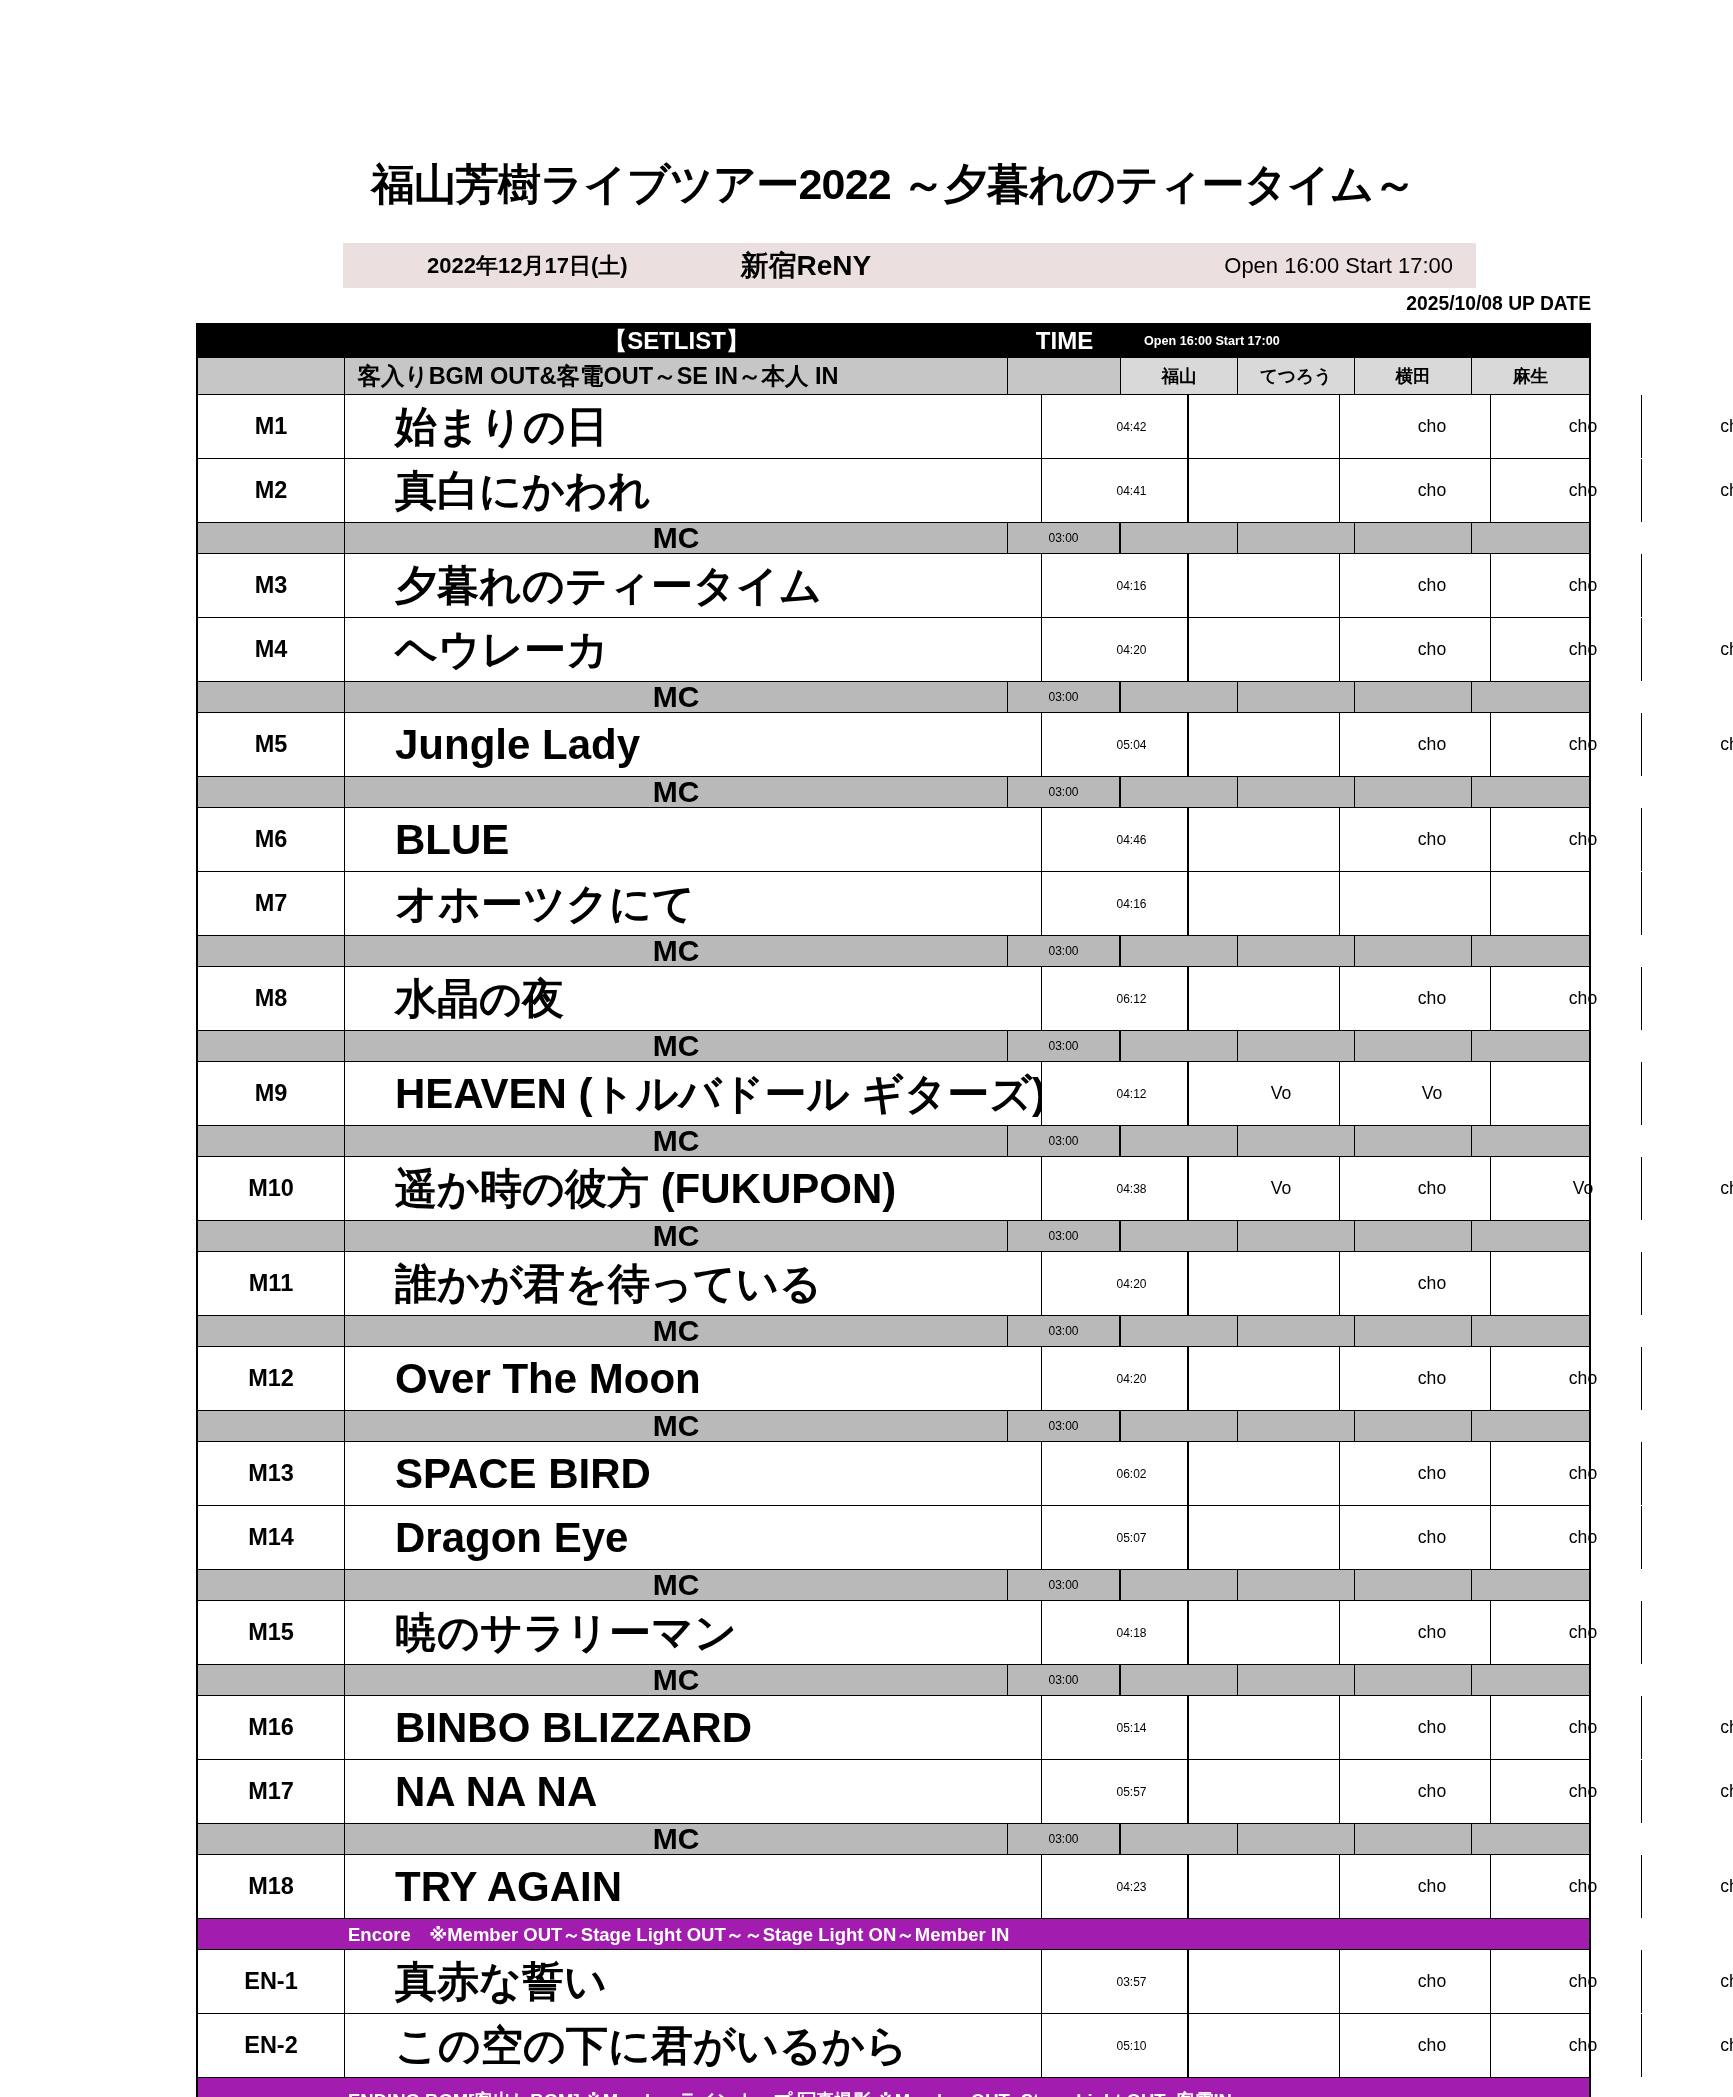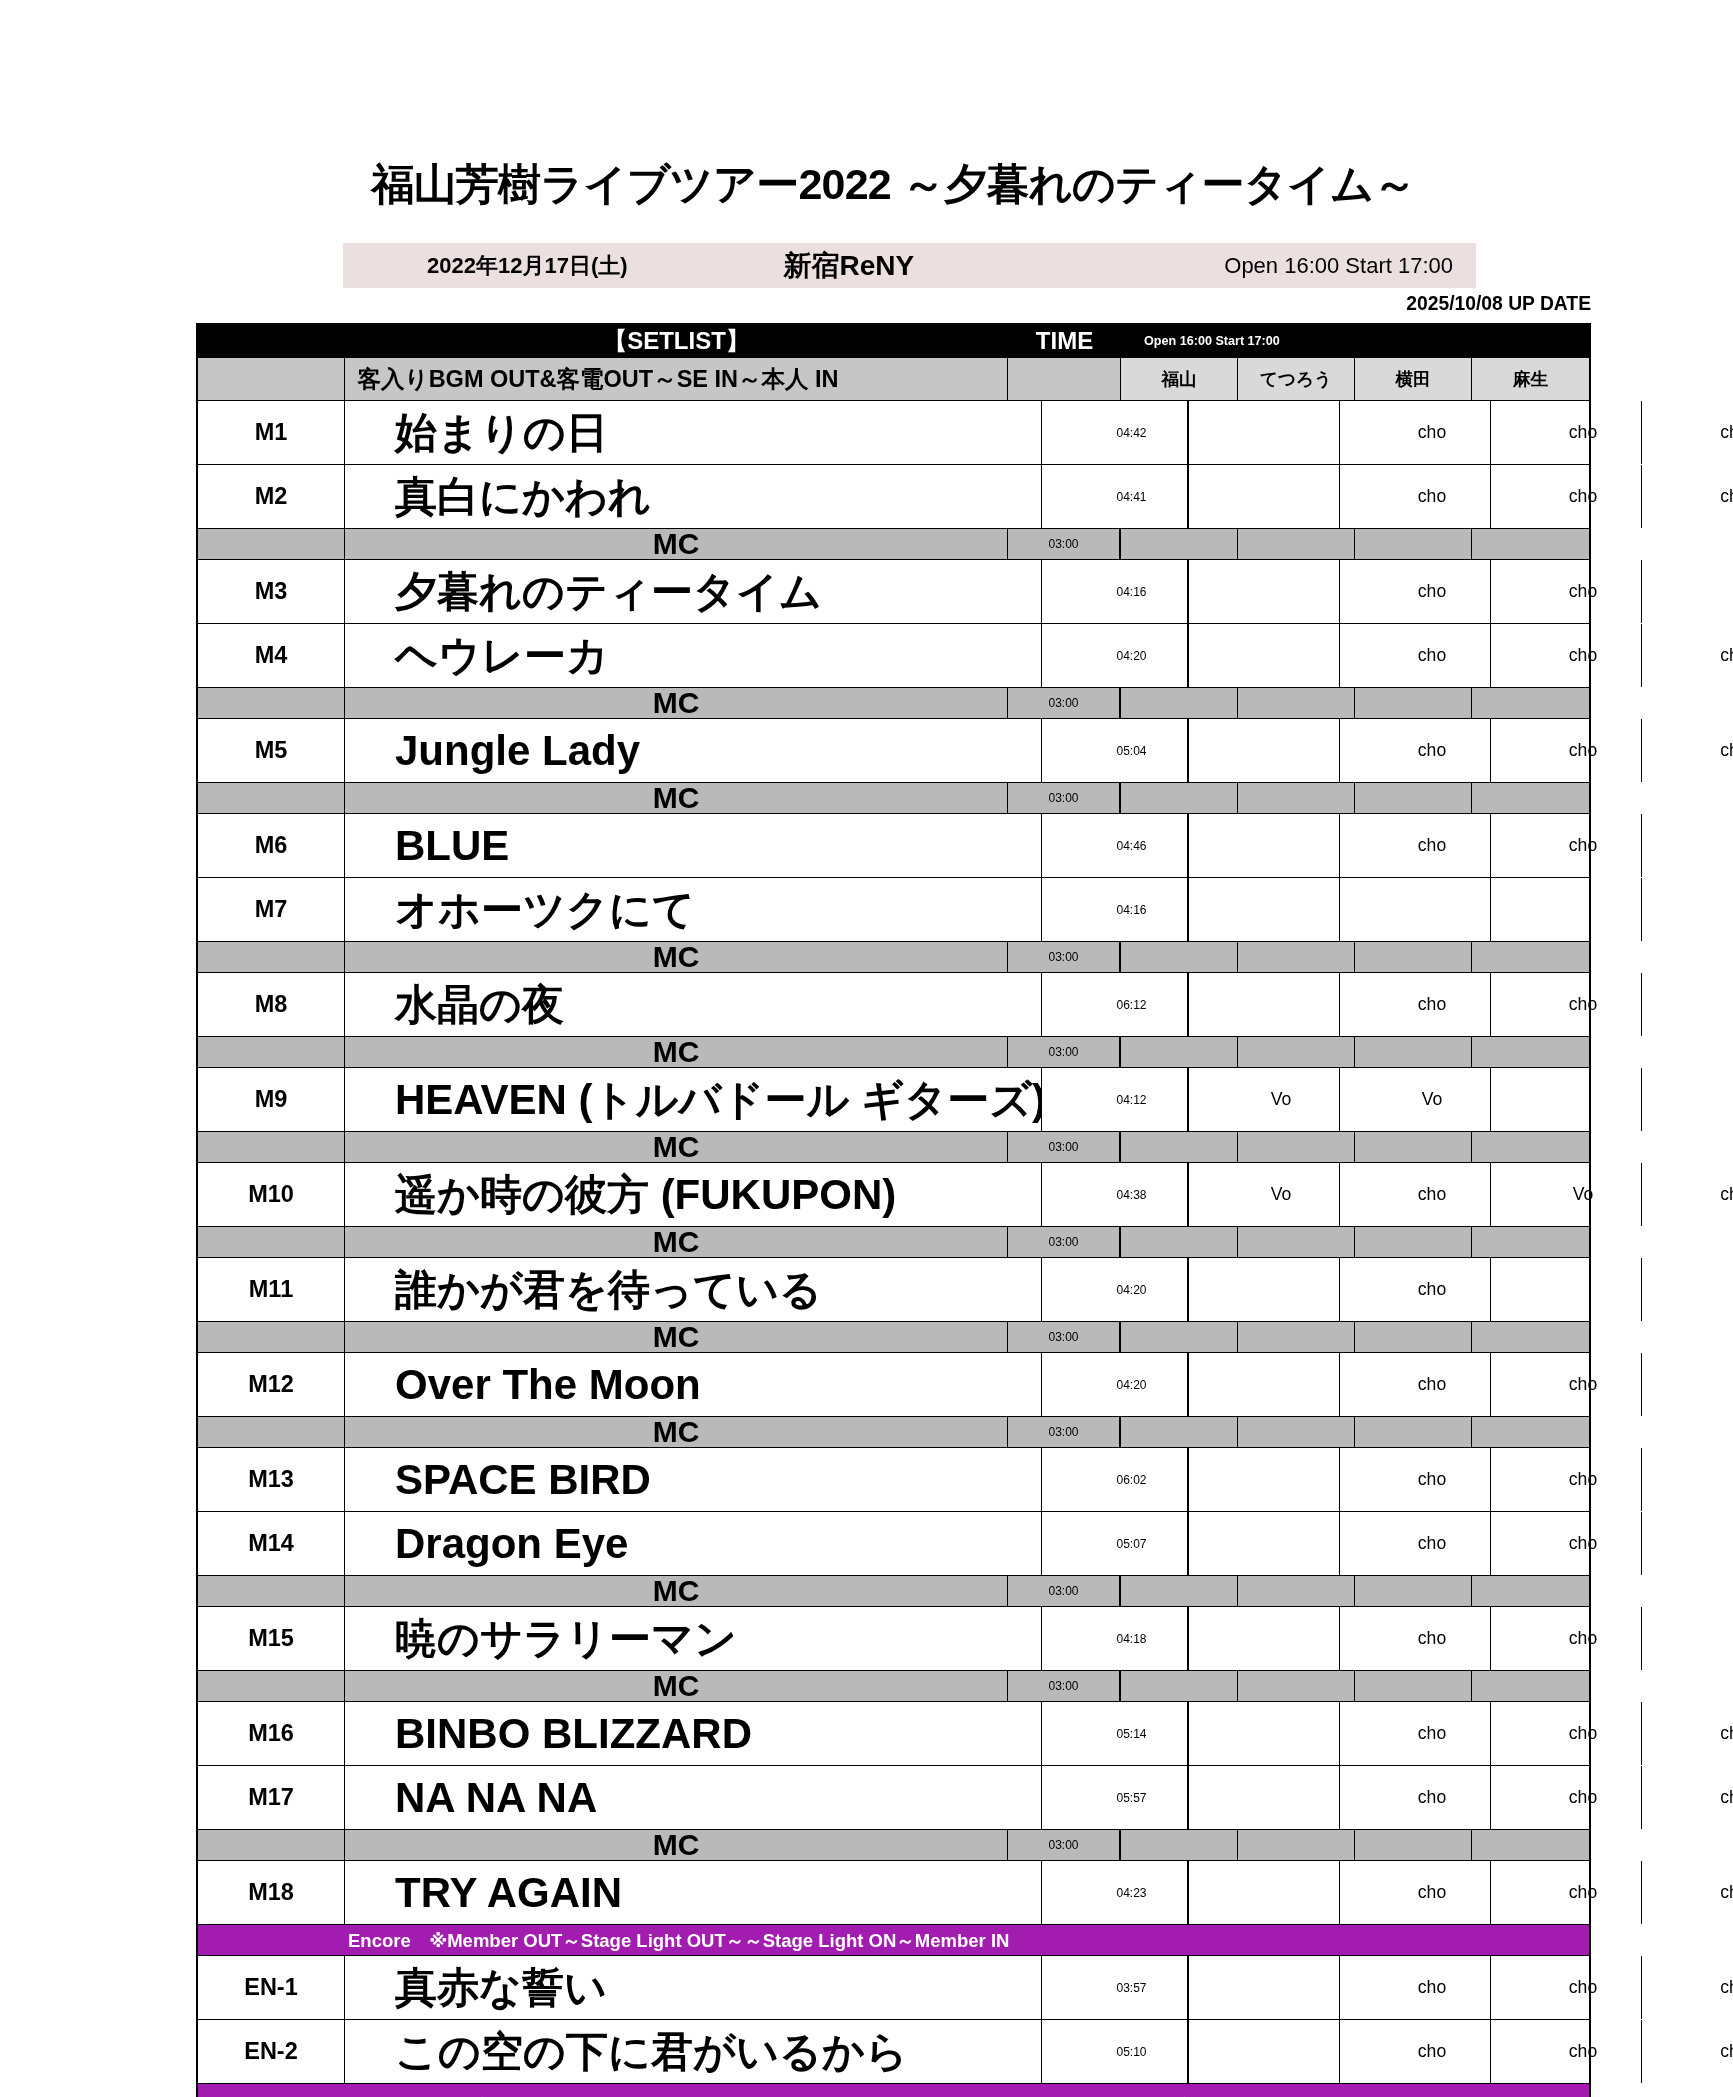--- a/index.html
+++ b/index.html
@@ -16,21 +16,21 @@
   
   #setlist-table{left:196px;top:323px;width:1395px;border:2.1px solid #000;box-sizing:border-box;background:#fff;}
   .trow{display:grid;grid-template-columns:147px 663px 113px 117px 117px 117px 117px;
     border-bottom:1.7px solid #000;box-sizing:border-box;}
   .thead-row{display:grid;grid-template-columns:147px 663px 113px 467px;height:33px;
     background:#000;color:#fff;border-bottom:1.7px solid #000;align-items:center;box-sizing:border-box;}
   .thead-row .hc{display:flex;align-items:center;justify-content:center;height:100%;}
   .hc.setlist{font-size:24px;font-weight:bold;}
   .hc.time{font-size:24px;font-weight:bold;}
   .hc.openinfo{justify-content:flex-start;padding-left:23px;font-size:12.6px;font-weight:bold;}
-  .tsub-row{height:43px;}
+  .tsub-row{height:37px;}
   .cell{display:flex;align-items:center;justify-content:center;height:100%;
     border-right:1.3px solid #000;box-sizing:border-box;overflow:hidden;}
   .cell:last-child{border-right:none;}
   .c-no{font-size:23.5px;font-weight:bold;}
   .c-title{justify-content:flex-start;padding-left:16px;font-size:42px;font-weight:bold;white-space:nowrap;}
   .c-title.latin{font-size:42px;}
   .c-title.center{justify-content:center;padding-left:0;font-size:30px;}
   .c-time{font-size:12px;border-right:2.1px solid #000;}
   .c-part{font-size:17.6px;}
   .songrow{height:64px;background:#fff;gap:34px;}
@@ -40,21 +40,21 @@
   .sub-intro{justify-content:flex-start;padding-left:12.6px;font-size:23.5px;font-weight:bold;white-space:nowrap;background:#c6c6c6;}
   .band{height:31px;background:#a21caf;color:#fff;display:flex;align-items:center;border-bottom:1.7px solid #000;box-sizing:border-box;}
   .band-tall{height:46px;}
   .band-text{padding-left:150px;font-size:18.5px;font-weight:bold;white-space:nowrap;}
 </style>
 </head>
 <body>
 
 <div class="abs" id="doc-title">福山芳樹ライブツアー2022 ～夕暮れのティータイム～</div>
 
-<div class="abs" id="info-bar" style="background:#ebdfdf;gap:43px;">
+<div class="abs" id="info-bar" style="background:#ebdfdf;">
   <span id="info-date">2022年12月17日(土)</span>
   <span id="info-venue">新宿ReNY</span>
   <span id="info-openstart">Open 16:00   Start 17:00</span>
 </div>
 
 <div class="abs" id="update-date">2025/10/08 UP DATE</div>
 
 <div class="abs" id="setlist-table">
   <div class="thead-row">
     <div class="hc"></div>

